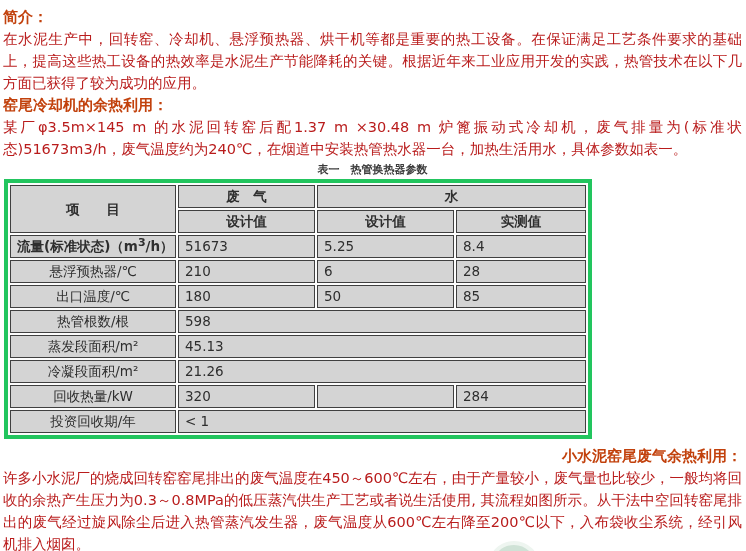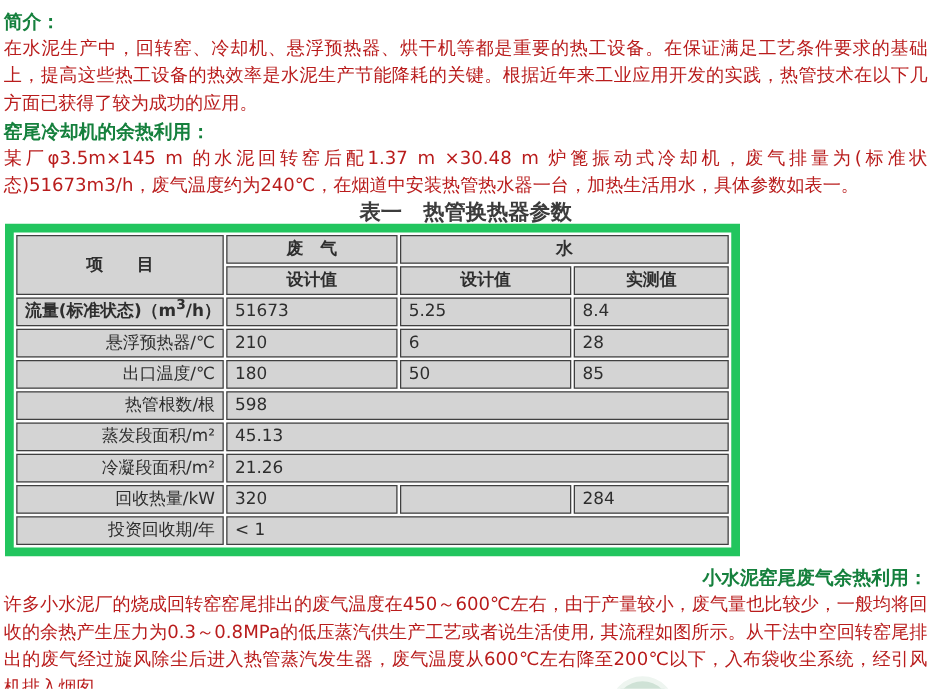--- a/index.html
+++ b/index.html
@@ -9,56 +9,56 @@
     background: #ffffff;
     overflow: hidden;
     position: relative;
     font-family: "DejaVu Sans", "Liberation Sans", sans-serif;
     color: #494949;
   }
   .page { padding: 6px 4px 0 3px; }
   h3 {
     margin: 0; padding: 0;
     font-size: 15px; line-height: 22px;
-    font-weight: bold; color: #15803d;
+    font-weight: bold; color: #c2410c;
   }
   p {
     margin: 0; padding: 0;
     font-size: 14.5px; line-height: 22px;
     color: #b91c1c;
     text-align: justify;
   }
   .tbl-caption {
     margin-top: 2px;
     text-align: center;
-    font-size: 17px; line-height: 16px;
+    font-size: 11px; line-height: 16px;
     font-weight: bold; color: #3c3c3c;
   }
   table.params {
     margin-top: 1px;
     margin-left: 1px;
     width: 588px;
     table-layout: fixed;
     border-collapse: separate;
     border-spacing: 2px;
-    border: 7px solid #22c55e;
+    border: 4px solid #22c55e;
     background: #fdfdfd;
     font-size: 13.5px;
   }
   table.params td {
     border: 1px solid #404040;
     background: #d4d4d4;
     color: #2e2e2e;
     padding: 1px 6px;
     line-height: 19px;
     overflow: hidden;
     white-space: nowrap;
   }
   table.params td.hdr { text-align: center; font-weight: bold; }
-  table.params td.lbl { text-align: right; }
+  table.params td.lbl { text-align: center; }
   table.params td.val { }
   table.params td.b   { font-weight: bold; }
   table.params sup { font-size: 11px; line-height: 0; }
   .col-item { width: 166px; }
   .col-gas { width: 137px; }
   .col-wd  { width: 137px; }
   .col-wm  { width: auto; }
   .sec-gap { margin-top: 6px; text-align: right; }
   .watermark {
     position: absolute;

